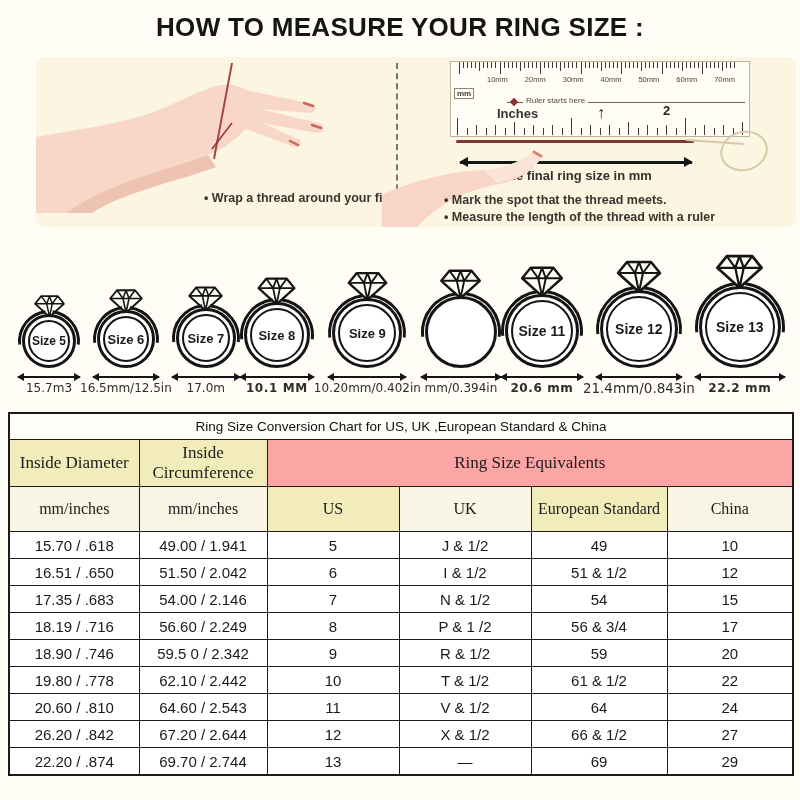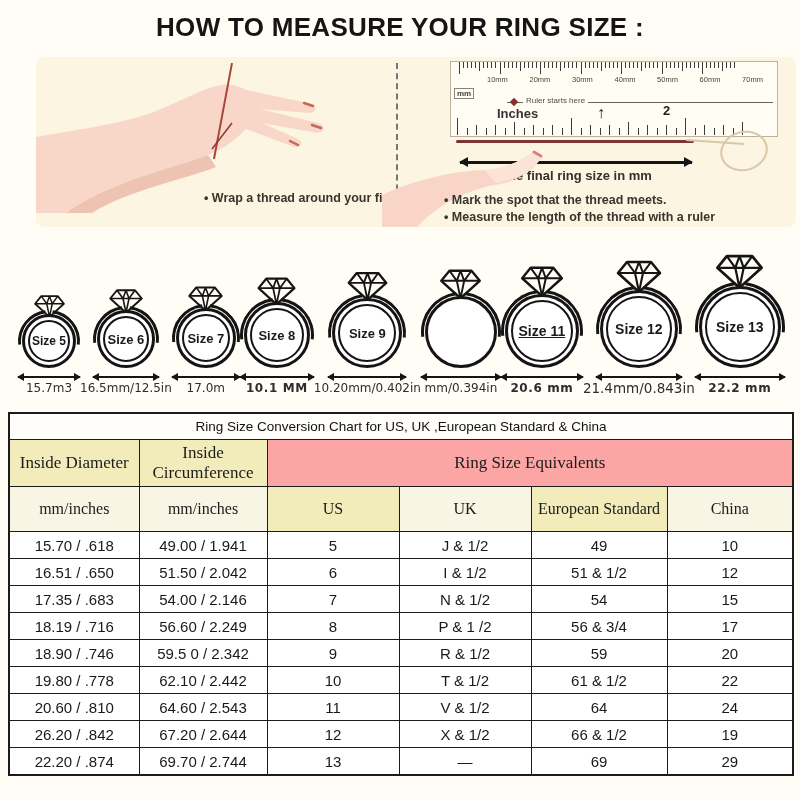--- a/index.html
+++ b/index.html
@@ -14,21 +14,21 @@
   .band{position:absolute;left:36px;top:57px;width:760px;height:170px;background:#fcf5e1;
         border-radius:8px;overflow:hidden;}
   .divider{position:absolute;left:360px;top:6px;bottom:6px;border-left:2px dashed #4c4c4c;opacity:.75;}
   .caption{position:absolute;font-size:12.5px;font-weight:600;color:#3c332e;white-space:nowrap;}
   .cap-left{left:168px;top:134px;}
   .cap-r1{left:408px;top:136px;}
   .cap-r2{left:408px;top:153px;}
 
   
   .ruler{position:absolute;left:414px;top:4px;width:298px;height:74px;background:#fffdf4;
-         border:1px solid #b9b2a2;padding-left:28px;}
+         border:1px solid #b9b2a2;}
   .ruler-top-ticks{position:absolute;left:0;top:0;right:0;height:12px;}
   .ruler-top-ticks i{position:absolute;top:0;width:1px;background:#3c3c3c;height:6px;}
   .ruler-top-ticks i.mid{height:9px;}
   .ruler-top-ticks i.tall{height:12px;}
   .mm-labels{position:absolute;left:36px;right:14px;top:13px;display:flex;justify-content:space-between;}
   .mm-label{font-size:7.5px;color:#4c463c;}
   .mm-unit{position:absolute;left:3px;top:26px;font-size:8px;font-weight:700;color:#44403a;
            border:1px solid #8a8476;padding:0 2px;background:#fffdf4;}
   .starts-line{position:absolute;left:56px;right:4px;top:40px;border-top:1.2px solid #6a6258;}
   .starts-dot{position:absolute;left:60px;top:37px;width:6px;height:6px;background:#8d2f2a;transform:rotate(45deg);}
@@ -343,21 +343,21 @@
     </div>
       <div class="ring-item">
       <svg class="diamond" viewBox="0 0 48 36" fill="none" style="width: 46px; height: 34px;">
         <path d="M12,3 L36,3 L45,14 L24,33 L3,14 Z" stroke="#151515" stroke-width="2.6" stroke-linejoin="round"></path>
         <path d="M3,14 L45,14 M12,3 L20,14 M24,3 L20,14 M24,3 L28,14 M36,3 L28,14 M20,14 L24,33 M28,14 L24,33" stroke="#151515" stroke-width="2.1"></path>
       </svg>
       <div class="ring-circle" style="height: 74px; width: 74px;">
         <span class="arc arc-l"></span>
         <span class="arc arc-r"></span>
         <div class="ring-inner">
-          <span class="ring-size-label" style="font-size: 14px; text-decoration: underline;">Size 11</span>
+          <span class="ring-size-label" style="font-size: 14px;">Size 11</span>
         </div>
       </div>
       <div class="measure-arrow" style="width: 82px;"></div>
       <div class="ring-measure">20.6 mm</div>
     </div>
       <div class="ring-item">
       <svg class="diamond" viewBox="0 0 48 36" fill="none" style="width: 48px; height: 36px;">
         <path d="M12,3 L36,3 L45,14 L24,33 L3,14 Z" stroke="#151515" stroke-width="2.6" stroke-linejoin="round"></path>
         <path d="M3,14 L45,14 M12,3 L20,14 M24,3 L20,14 M24,3 L28,14 M36,3 L28,14 M20,14 L24,33 M28,14 L24,33" stroke="#151515" stroke-width="2.1"></path>
       </svg>
@@ -469,21 +469,21 @@
           <td>V &amp; 1/2</td>
           <td>64</td>
           <td>24</td>
         </tr>
         <tr class="data-row">
           <td>26.20 / .842</td>
           <td>67.20 / 2.644</td>
           <td>12</td>
           <td>X &amp; 1/2</td>
           <td>66 &amp; 1/2</td>
-          <td>19</td>
+          <td>27</td>
         </tr>
         <tr class="data-row">
           <td>22.20 / .874</td>
           <td>69.70 / 2.744</td>
           <td>13</td>
           <td>—</td>
           <td>69</td>
           <td>29</td>
         </tr>
       </tbody>

